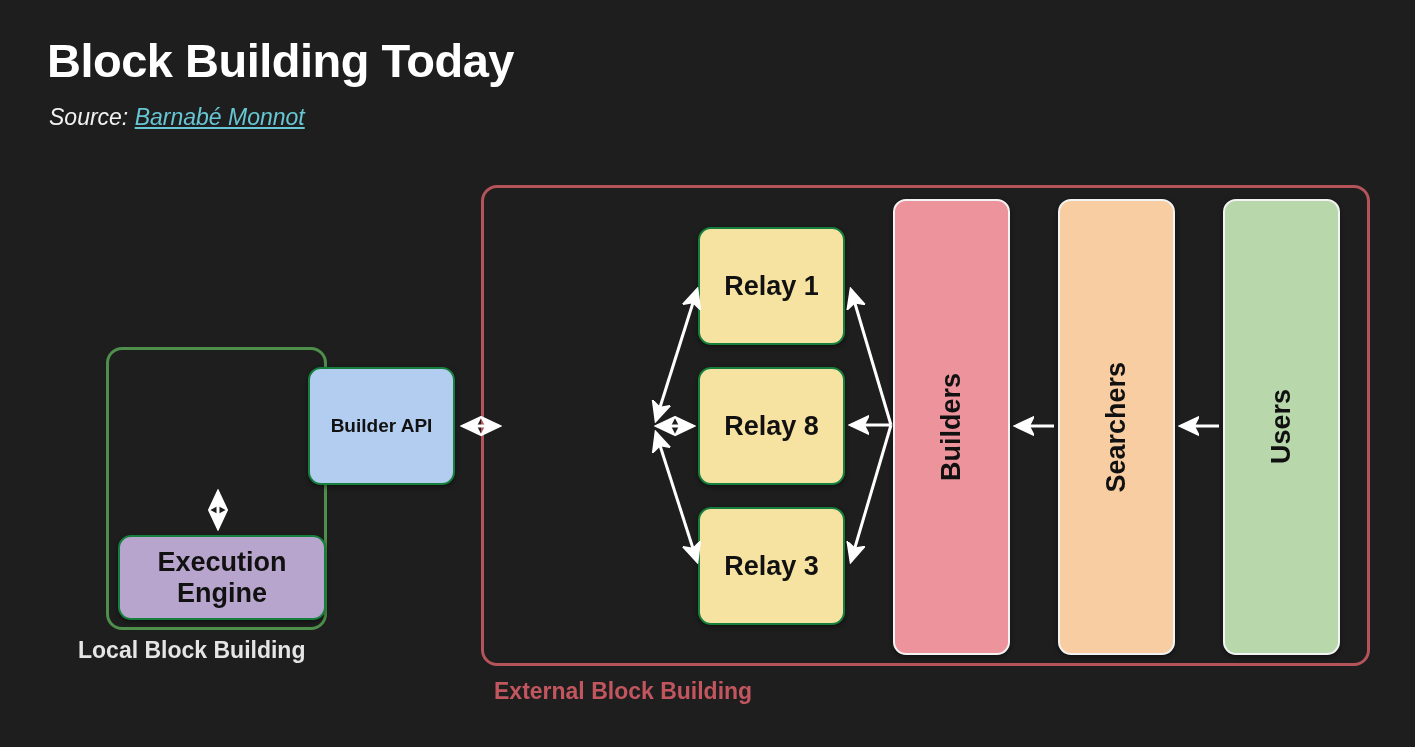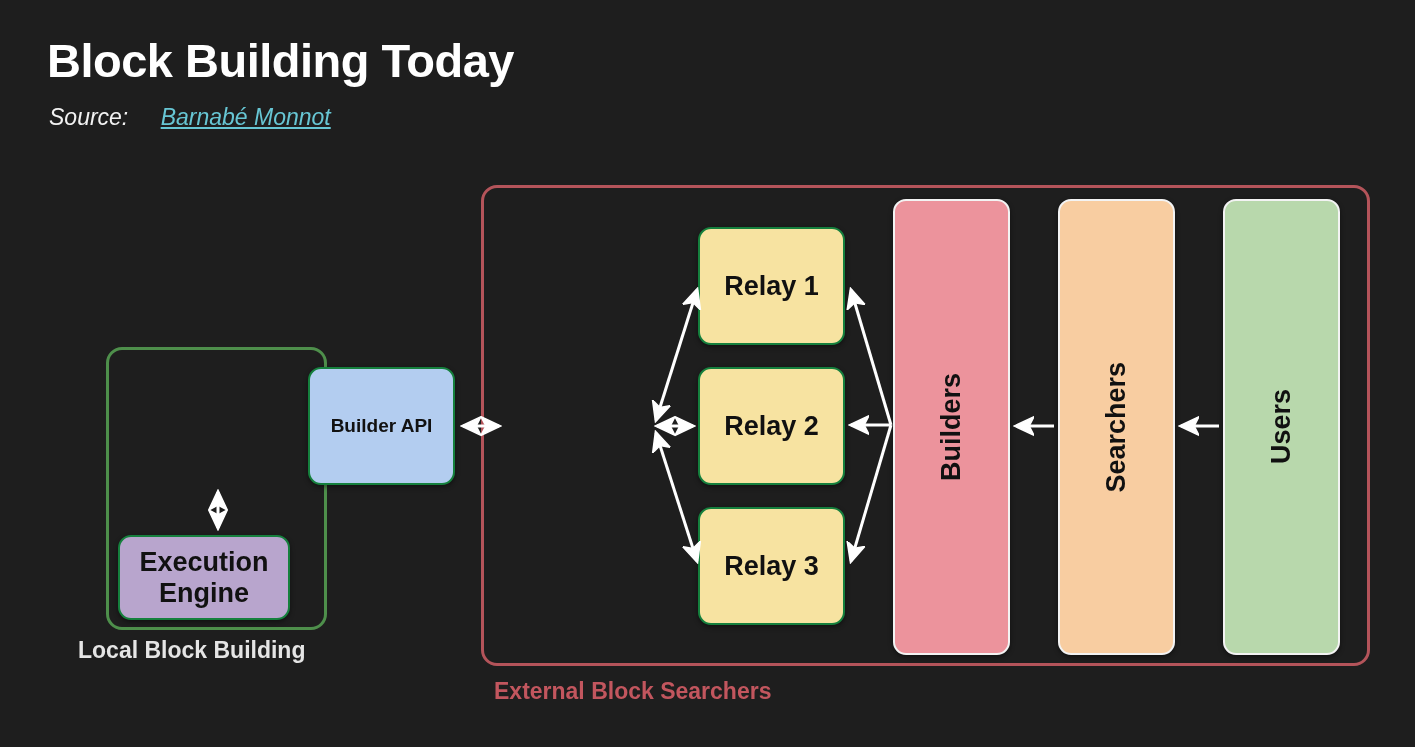--- a/index.html
+++ b/index.html
@@ -35,21 +35,20 @@
     font-style: italic;
     color: #f2f2f2;
     white-space: nowrap;
   }
   #source-link {
     color: #67c6d4;
     text-decoration: underline;
     text-underline-offset: 2px;
     font-style: italic;
     cursor: pointer;
-    margin-left: 26px;
   }
 
   
   .group-box {
     position: absolute;
     box-sizing: border-box;
     border-radius: 16px;
     background: transparent;
   }
   #local-group {
@@ -111,21 +110,21 @@
   }
   #node-builder-api {
     left: 308px; top: 367px;
     width: 147px; height: 118px;
     background: #b3cdf0;
     font-size: 19px;
     z-index: 4;
   }
   #node-execution {
     left: 118px; top: 535px;
-    width: 172px; height: 85px;
+    width: 208px; height: 85px;
     background: #b8a5cd;
     font-size: 27px;
     z-index: 3;
   }
   #node-mevboost {
     left: 503px; top: 367px;
     width: 149px; height: 118px;
     background: #b3cdf0;
     font-size: 27px;
     z-index: 3;
@@ -205,26 +204,26 @@
 
   <div id="source-line">
     <span>Source:</span>
     <span id="source-link">Barnabé Monnot</span>
   </div>
 
   <div class="group-box" id="local-group"></div>
   <div class="group-box" id="external-group"></div>
 
   <div class="group-label" id="local-label">Local Block Building</div>
-  <div class="group-label" id="external-label">External Block Searchers</div>
+  <div class="group-label" id="external-label">External Block Building</div>
 
   <div class="node" id="node-builder-api">Builder API</div>
   <div class="node" id="node-execution">Execution Engine</div>
   <div class="node" id="node-relay1">Relay 1</div>
-  <div class="node" id="node-relay2">Relay 2</div>
+  <div class="node" id="node-relay2">Relay 8</div>
   <div class="node" id="node-relay3">Relay 3</div>
 
   <div class="column-node" id="node-builders">
     <span>Builders</span>
   </div>
   <div class="column-node" id="node-searchers">
     <span>Searchers</span>
   </div>
   <div class="column-node" id="node-users">
     <span>Users</span>

